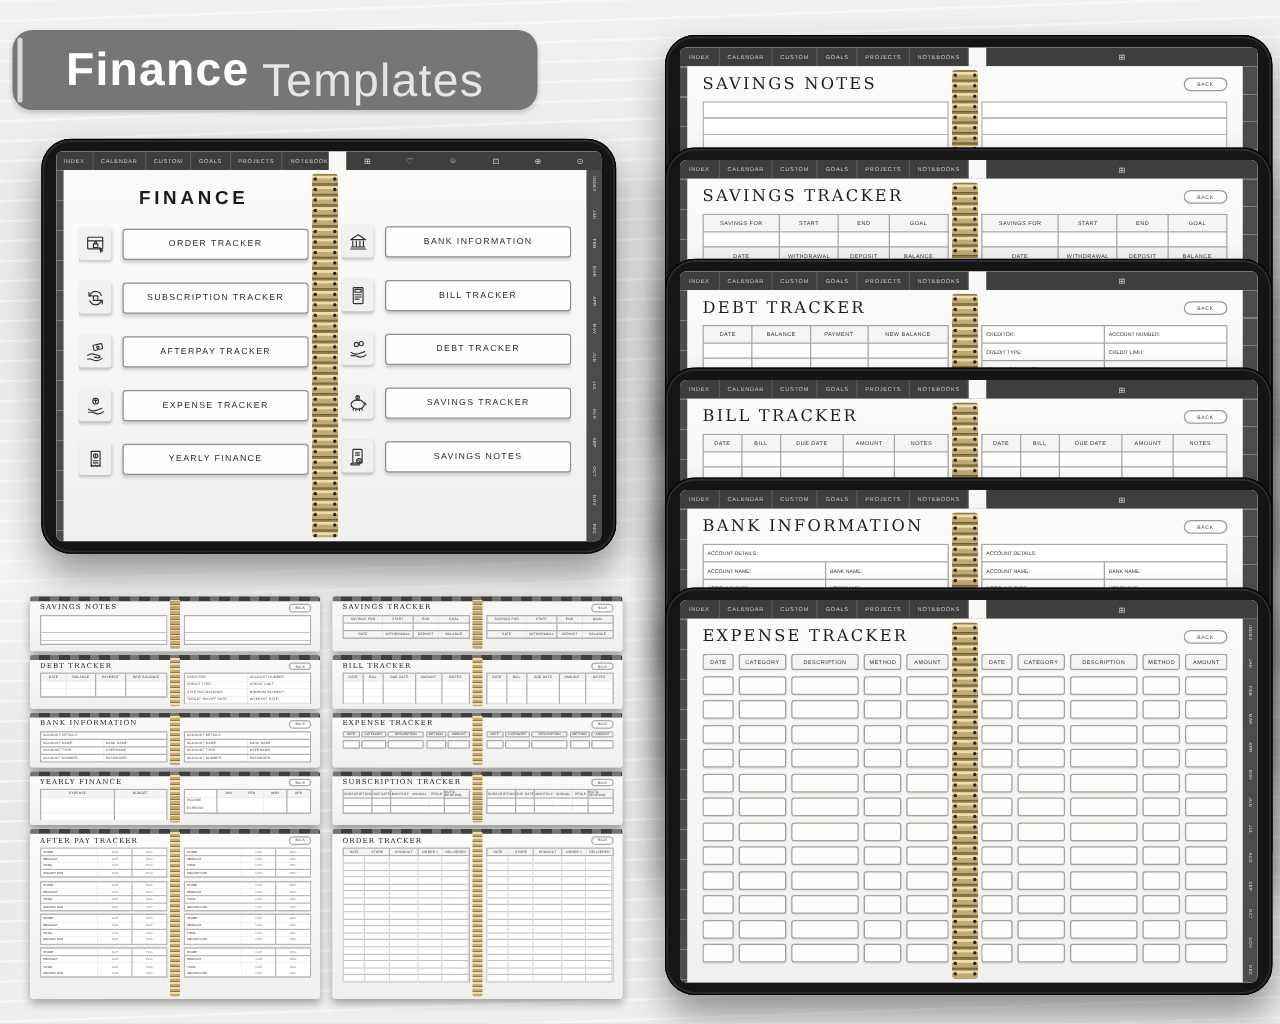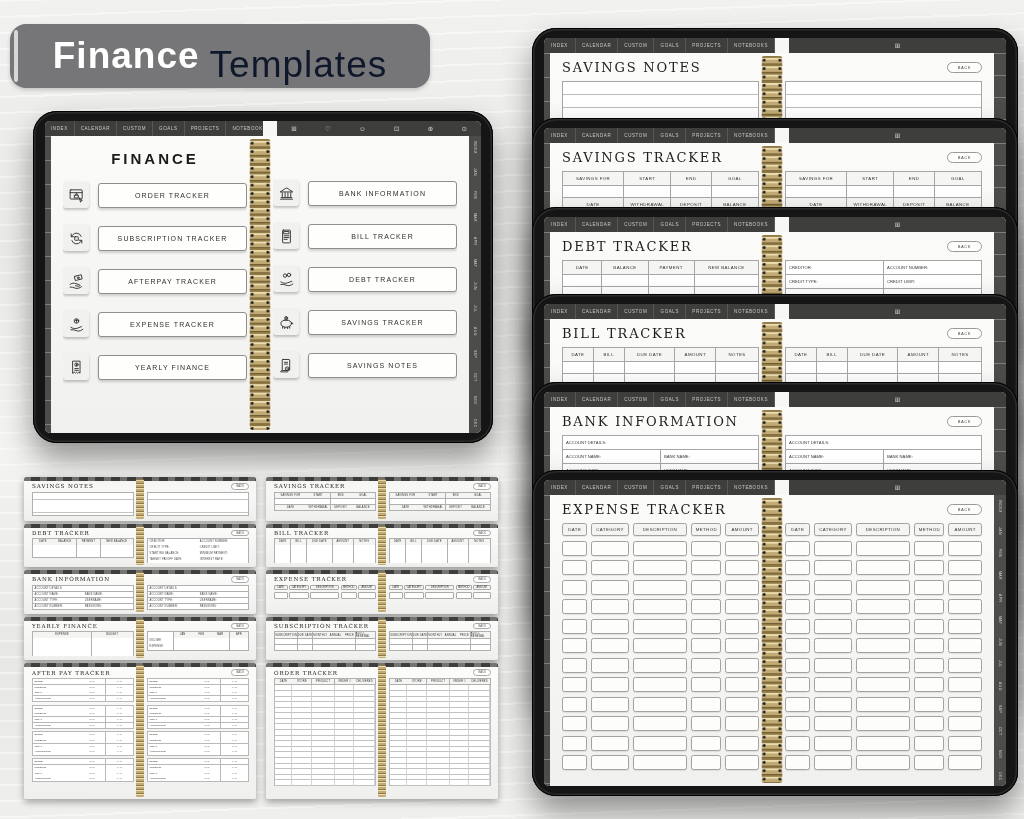--- a/index.html
+++ b/index.html
@@ -8,21 +8,21 @@
     font-family:"Liberation Sans",sans-serif;
     background:linear-gradient(180deg,#f1f1ef 0%,#e9e9e7 30%,#f3f3f1 55%,#e7e7e5 80%,#efefed 100%); }
   .stage::before { content:""; position:absolute; inset:0;
     background:repeating-linear-gradient(178deg, rgba(255,255,255,.45) 0 2px, transparent 2px 16px); pointer-events:none; }
 
   
   .banner { position:absolute; left:10px; top:24px; width:420px; height:64px; background:#767678;
     border-radius:16px; display:flex; align-items:center; justify-content:center; box-shadow:0 2px 4px rgba(0,0,0,.18); z-index:30; }
   .banner .bar { position:absolute; left:4px; top:6px; width:4px; height:52px; background:#d7d7d5; border-radius:2px; }
   .banner .t1 { color:#fff; font-weight:800; font-size:37px; letter-spacing:1px; }
-  .banner .t2 { color:#0f172a; font-weight:300; font-size:37px; margin-left:10px; letter-spacing:1px;margin-top:17px; }
+  .banner .t2 { color:#e5e5e5; font-weight:300; font-size:37px; margin-left:10px; letter-spacing:1px;margin-top:17px; }
 
   
   .shell { position:absolute; background:#151515; border-radius:24px;
     box-shadow:0 16px 30px rgba(0,0,0,.4), inset 0 0 0 1px #000, inset 0 0 0 2.5px #2c2c2c; }
   .screen { position:absolute; inset:10px 12px; background:#f7f7f5; border-radius:5px; overflow:hidden;
     display:flex; flex-direction:column; }
   .t-nav { position:relative; height:15px; background:#3e3e3c; display:flex; align-items:stretch; flex:0 0 auto; }
   .t-tabs { display:flex; width:50%; }
   .t-tab { color:#c9c9c7; font-size:4.5px; letter-spacing:.6px; padding:0 6px; line-height:15px;
     border-right:1px solid #575755; white-space:nowrap; flex:1; text-align:center; }

